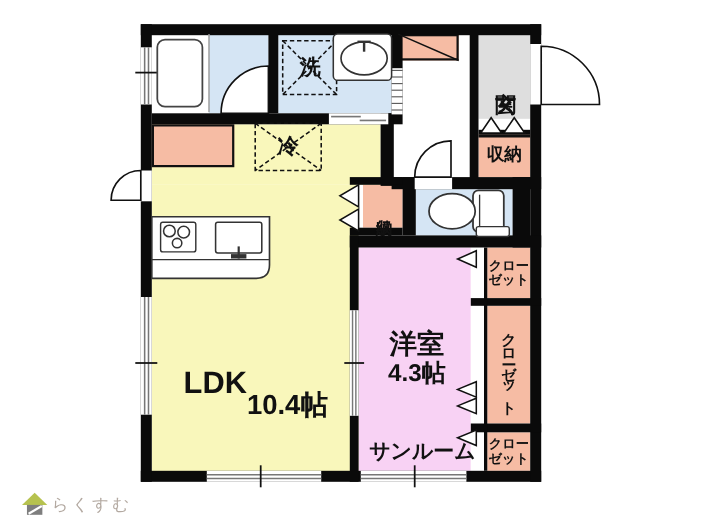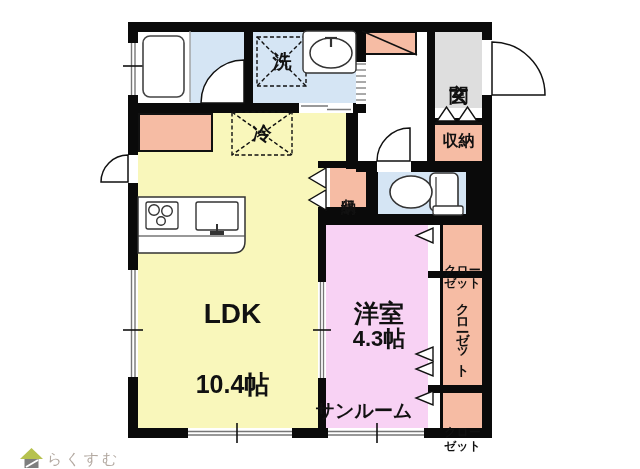--- a/index.html
+++ b/index.html
@@ -11,21 +11,21 @@
   .fill-salmon{background:#f6bca4;}
   .fill-blue{background:#d5e5f4;}
   .fill-gray{background:#dedede;}
   .fill-white{background:#ffffff;}
   .bordered{border:2px solid #111;box-sizing:border-box;}
   svg.overlay{position:absolute;left:0;top:0;width:640px;height:469px;}
   .lbl{position:absolute;display:flex;align-items:center;justify-content:center;
        color:#111;font-weight:700;text-align:center;line-height:1.12;}
   .lbl .sub{font-weight:700;}
   .vert{writing-mode:vertical-rl;text-orientation:mixed;letter-spacing:2px;}
-  .pre{white-space:pre-line;margin-top:29px;}
+  .pre{white-space:pre-line;}
   .logo-text{position:absolute;font-weight:400;color:#b3a9a1;letter-spacing:3px;
              display:flex;align-items:center;}
 </style>
 </head>
 <body>
 
 <div class="stage">
 
   <div class="r fill-white" style="left:138px;top:30px;width:52px;height:73px;"></div>
   <div class="r fill-blue" style="left:190px;top:30px;width:54px;height:73px;"></div>
@@ -186,31 +186,31 @@
     </g>
     <line x1="362" y1="31" x2="417" y2="55" stroke="#111" stroke-width="1.4"></line>
 
     <g>
       <path d="M20,459 L31.5,448 L43,459 Z" fill="#b6c24f"></path>
       <rect x="24.5" y="459" width="14" height="9" fill="#7e7e7e"></rect>
       <line x1="26" y1="467" x2="38" y2="460" stroke="#fff" stroke-width="2"></line>
     </g>
   </svg>
 
-  <div class="lbl" style="left:150px;top:316px;width:165px;height:64px;flex-direction:column;">
+  <div class="lbl" style="left:150px;top:316px;width:165px;height:64px;flex-direction:row;">
     <div style="font-size:28px;">LDK</div>
     <div class="sub" style="font-size:25px;margin-top:40px;">10.4帖</div>
   </div>
 
   <div class="lbl" style="left:328px;top:296px;width:102px;height:58px;flex-direction:column;">
     <div style="font-size:25px;">洋室</div>
     <div class="sub" style="font-size:22px;text-align:right;">4.3帖</div>
   </div>
 
-  <div class="lbl" style="left:312px;top:399px;width:104px;height:24px;font-size:19px;">サンルーム</div>
+  <div class="lbl" style="left:332px;top:399px;width:104px;height:24px;font-size:19px;">サンルーム</div>
 
   <div class="lbl vert" style="left:446px;top:40px;width:26px;height:62px;font-size:19px;">玄関</div>
 
   <div class="lbl" style="left:435px;top:127px;width:47px;height:28px;font-size:16px;">収納</div>
 
   <div class="lbl vert" style="left:333px;top:168px;width:30px;height:39px;font-size:15px;letter-spacing:1px;">収納</div>
 
   <div class="lbl pre" style="left:443px;top:228px;width:39px;height:40px;font-size:12px;">クロー
 ゼット</div>
 

